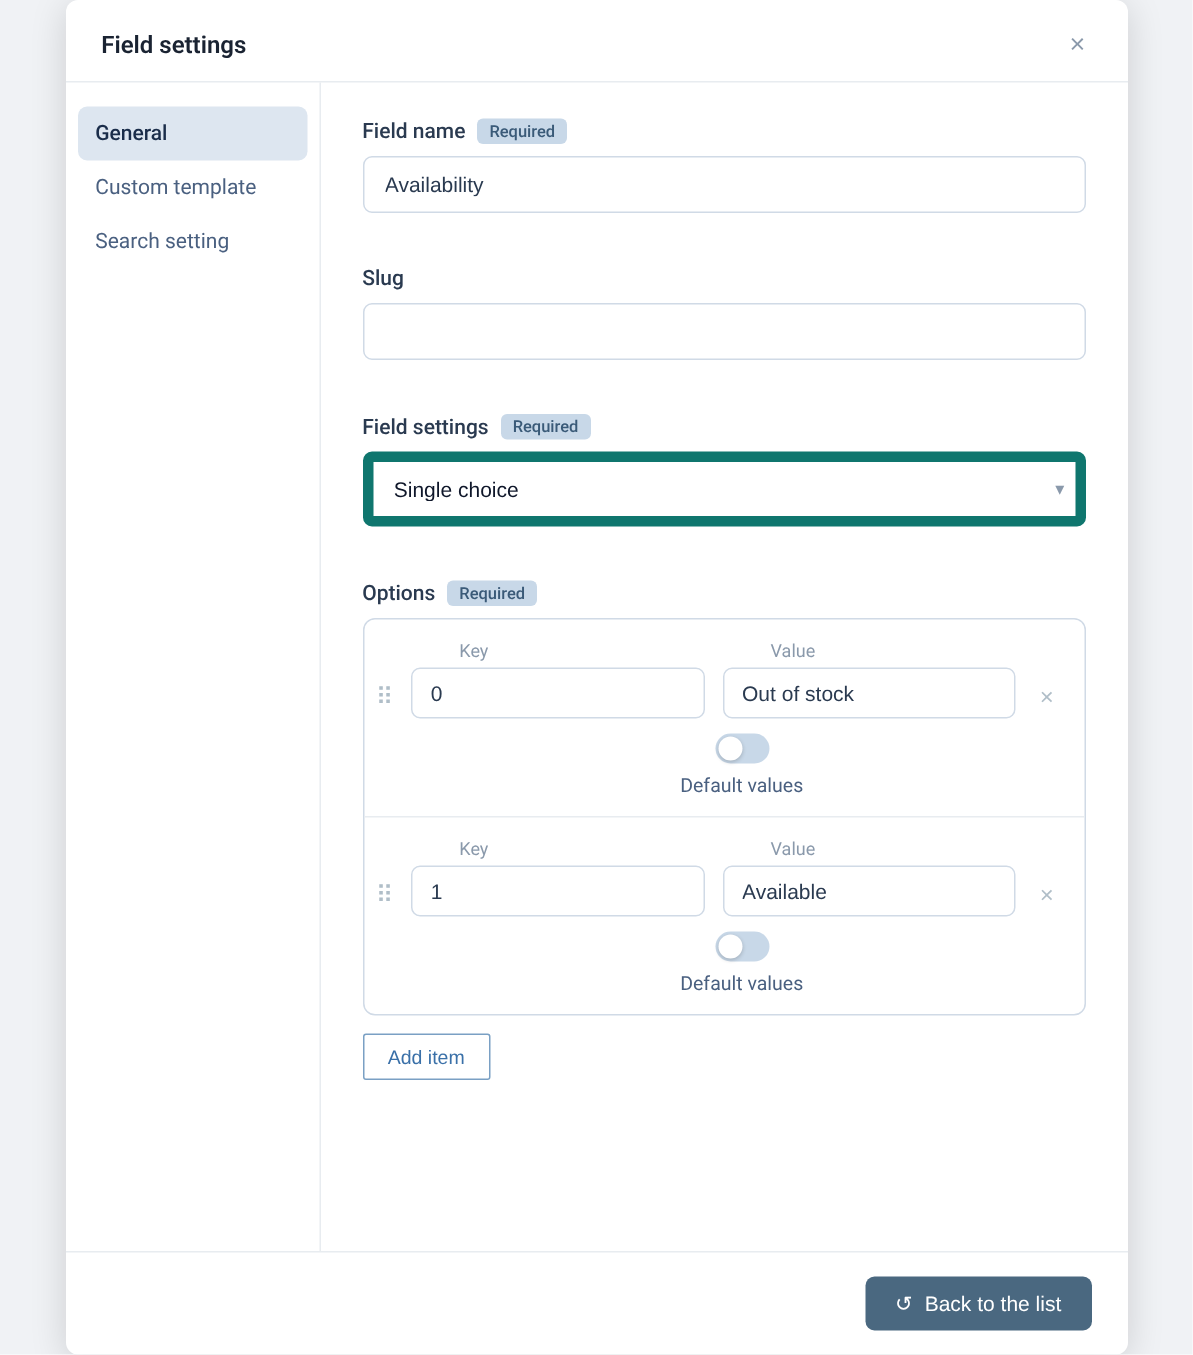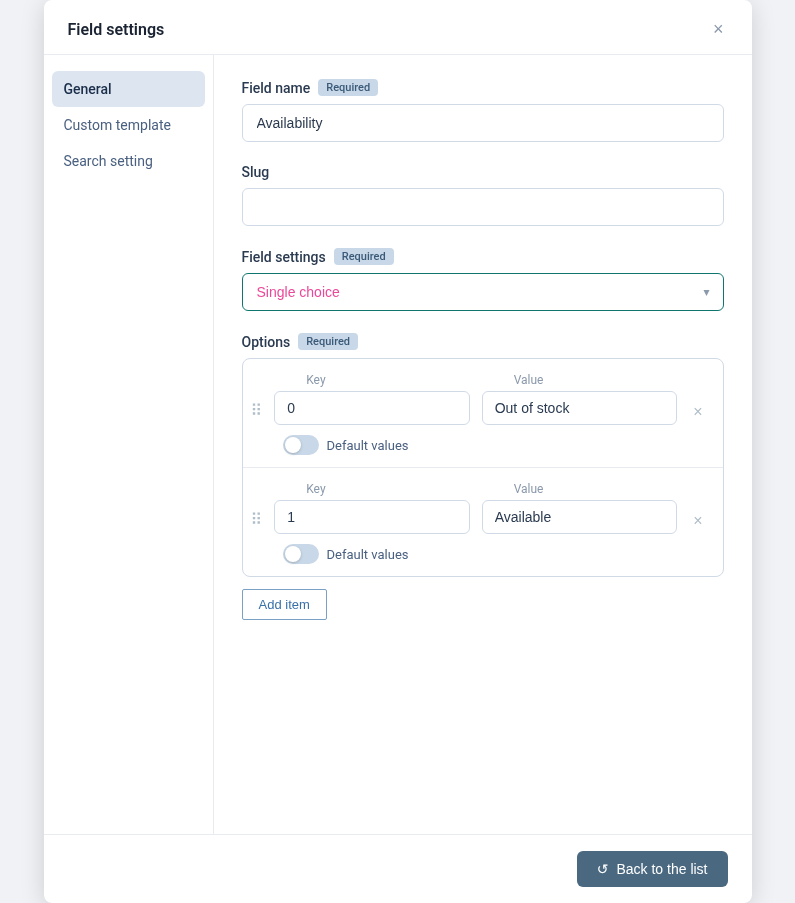--- a/index.html
+++ b/index.html
@@ -68,21 +68,21 @@
       border-radius: 6px;
       margin: 0 8px;
       padding: 10px 12px;
     }
     .main-content {
       flex: 1;
       padding: 24px 28px;
       overflow-y: auto;
     }
     .form-group {
-      margin-bottom: 22px;
+      margin-bottom: 36px;
     }
     .form-label {
       font-size: 14px;
       font-weight: 500;
       color: #2a3a50;
       margin-bottom: 8px;
       display: flex;
       align-items: center;
       gap: 8px;
     }
@@ -105,24 +105,24 @@
       color: #2a3a50;
       outline: none;
       background: #fff;
     }
     .select-wrapper {
       position: relative;
     }
     .form-select {
       width: 100%;
       padding: 10px 14px;
-      border: 1px solid #0f766e;
-      border-radius: 6px;
-      font-size: 14px;
-      color: #ec4899;
+      border: 7px solid #0f766e;
+      border-radius: 6px;
+      font-size: 14px;
+      color: #0f172a;
       outline: none;
       background: #fff;
       appearance: none;
       cursor: pointer;
     }
     .select-chevron {
       position: absolute;
       right: 14px;
       top: 50%;
       transform: translateY(-50%);
@@ -183,20 +183,21 @@
       margin-top: 28px;
       padding: 2px 4px;
       flex-shrink: 0;
     }
     .default-values-row {
       display: flex;
       align-items: center;
       gap: 8px;
       margin-top: 10px;
       padding-left: 32px;
+      flex-direction: column;
     }
     .toggle {
       width: 36px;
       height: 20px;
       background: #c8d8e8;
       border-radius: 10px;
       position: relative;
       cursor: pointer;
       flex-shrink: 0;
     }

